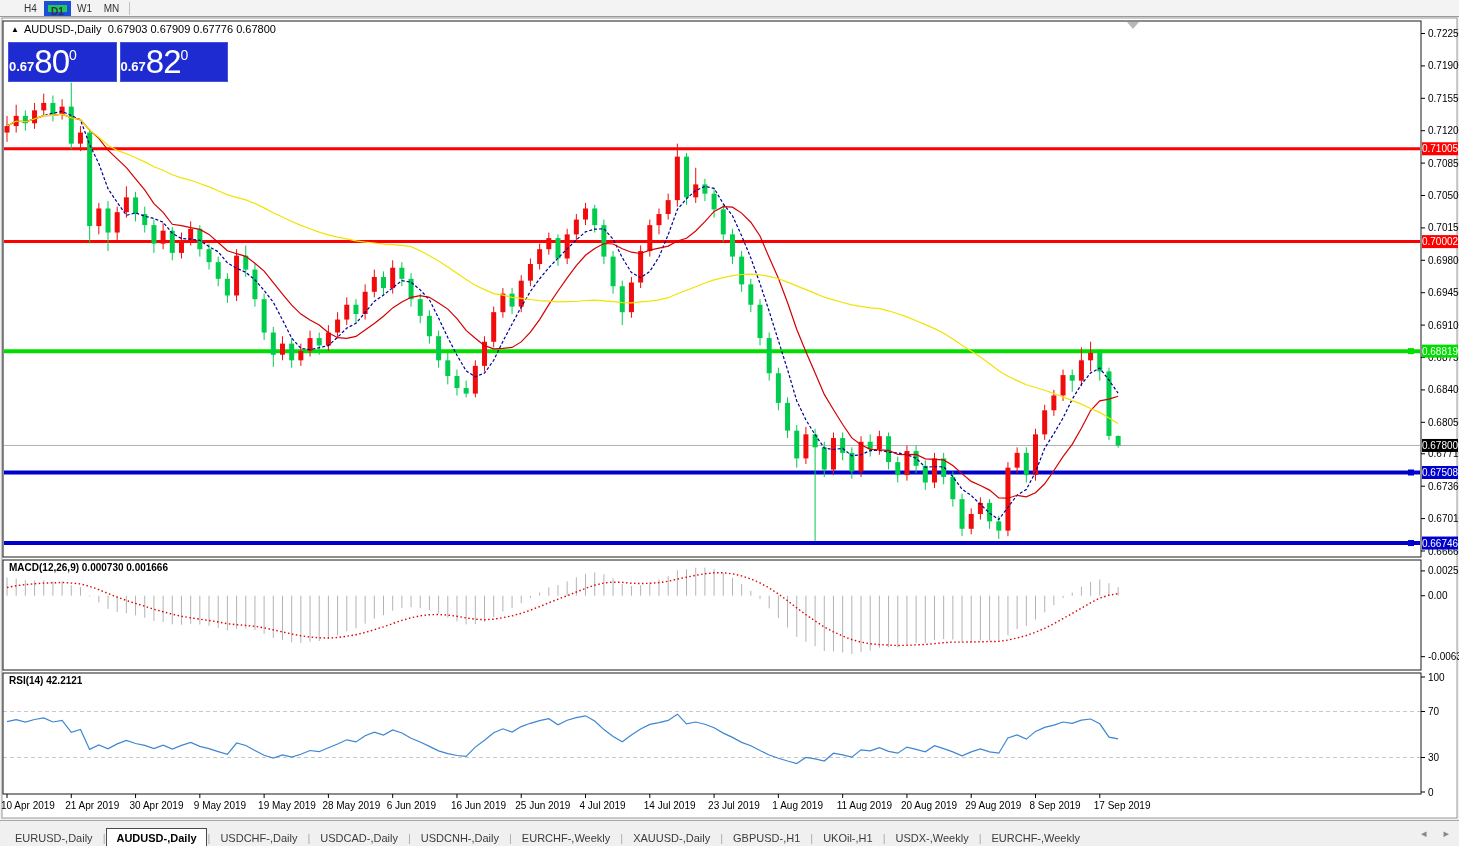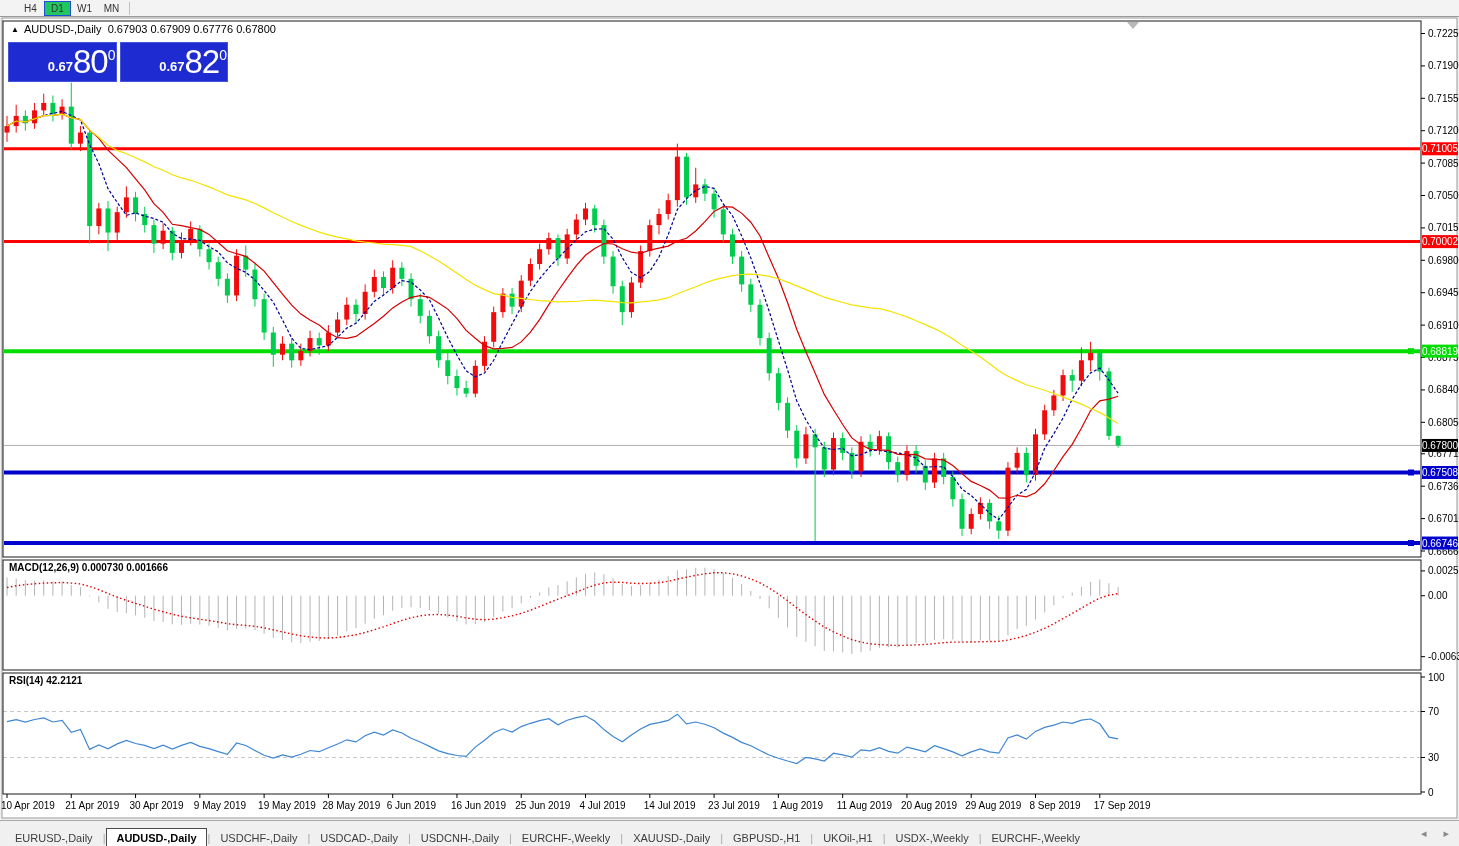--- a/index.html
+++ b/index.html
@@ -2,37 +2,37 @@
 <html><head>
 <meta charset="utf-8">
 <style>
   html,body{margin:0;padding:0;}
   body{width:1459px;height:846px;background:#f0f0f0;font-family:"Liberation Sans",sans-serif;position:relative;overflow:hidden;}
   svg text{font-family:"Liberation Sans",sans-serif;}
 
   
   .toolbar{position:absolute;top:0;left:0;width:100%;height:17px;background:#f3f3f3;border-bottom:1px solid #9a9a9a;display:flex;align-items:center;padding-left:17px;box-sizing:border-box;z-index:5;}
   .tfbtn{width:27px;height:15px;font-size:10px;line-height:14px;text-align:center;color:#333;border:1px solid transparent;box-sizing:border-box;cursor:default;}
-  .tfbtn.active{background:#22c55e;border:1px solid #1d4ed8;}
+  .tfbtn.active{background:#22c55e;border:4px solid #1d4ed8;font-weight:bold;}
   .tb-sep{width:1px;height:13px;background:#c0c0c0;margin-left:4px;}
 
   
   .chart-title{position:absolute;top:23px;left:11px;font-size:11px;font-weight:normal;color:#000;z-index:4;}
   .chart-title .arrow{font-size:8px;margin-right:5px;position:relative;top:-1px;}
   .ind-label{position:absolute;left:9px;font-size:10px;font-weight:bold;color:#000;z-index:4;}
 
   
   .trade-panel{position:absolute;top:41px;left:8px;width:220px;z-index:6;}
   .tp-row1{display:flex;height:23px;}
   .btn-trade{width:63px;background:#2a43d4;color:#fff;font-size:12px;text-align:center;line-height:22px;border:1px solid #5a6ce2;box-sizing:border-box;cursor:pointer;}
   .stepper{flex:1;display:flex;background:#fff;border:1px solid #9aa0a8;box-sizing:border-box;}
   .spin{width:19px;background:linear-gradient(#fefefe,#d6d6d6);border:1px solid #b5b5b5;color:#667;font-size:7px;text-align:center;line-height:19px;box-sizing:border-box;cursor:pointer;}
   .vol-input{flex:1;border:none;outline:none;text-align:right;font-size:13px;padding-right:4px;min-width:0;font-family:"Liberation Sans",sans-serif;}
   .tp-row2{display:flex;height:40px;margin-top:1px;gap:3px;}
-  .tile{flex:1;background:#1e2bd0;color:#fff;display:flex;align-items:center;justify-content:flex-end;border:1px solid #4254dd;box-sizing:border-box;cursor:pointer;}
+  .tile{flex:1;background:#1e2bd0;color:#fff;display:flex;align-items:center;justify-content:flex-start;border:1px solid #4254dd;box-sizing:border-box;cursor:pointer;}
   .tile .small{font-size:13px;font-weight:bold;margin-top:9px;}
   .tile .big{font-size:33px;letter-spacing:-1px;line-height:36px;}
   .tile .sup{font-size:14px;margin-bottom:15px;}
 
   
   .tabbar{position:absolute;left:0;top:820px;width:100%;height:34px;background:#f0f0f0;border-top:1px solid #a8a8a8;display:flex;align-items:center;font-size:11px;color:#3c3c3c;box-sizing:border-box;padding-left:6px;z-index:5;}
   .tab{padding:3px 9px;cursor:pointer;white-space:nowrap;}
   .tab.active{background:#fff;border:1px solid #4a4a4a;font-weight:bold;color:#000;}
   .tab-sep{color:#aaa;padding:0 1px;}
   .tab-nav{position:absolute;right:10px;top:6px;color:#888;font-size:11px;cursor:pointer;}

